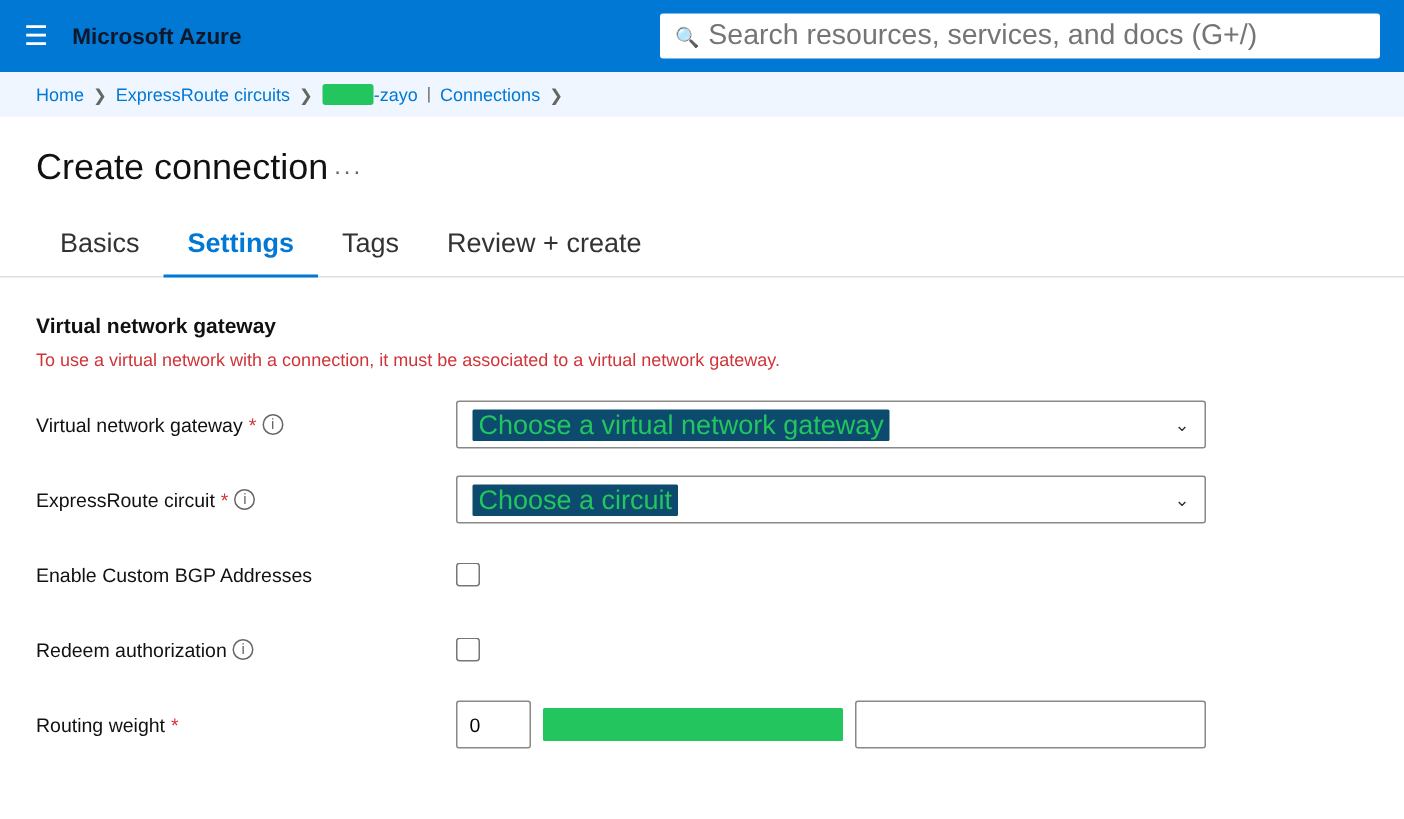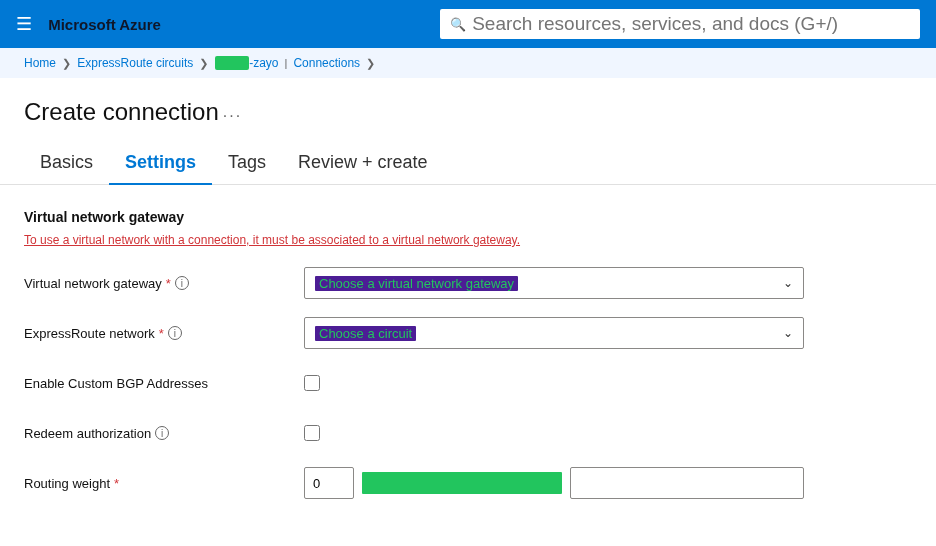--- a/index.html
+++ b/index.html
@@ -112,21 +112,20 @@
     .section-title {
       font-size: 14px;
       font-weight: 600;
       color: #111;
       margin-bottom: 8px;
     }
     .info-text {
       font-size: 12px;
       color: #d13438;
       margin-bottom: 20px;
-      text-decoration: underline;
     }
 
     
     .form-row {
       display: flex;
       align-items: center;
       margin-bottom: 18px;
       min-height: 32px;
     }
     .form-label {
@@ -164,25 +163,25 @@
       background: #fff;
       padding: 5px 10px;
       display: flex;
       align-items: center;
       justify-content: space-between;
       cursor: pointer;
       border-radius: 2px;
       height: 32px;
     }
     .dropdown-placeholder {
-      background: #4c1d95;
+      background: #0c4a6e;
       color: #22c55e;
       padding: 0 4px;
       border-radius: 1px;
-      font-size: 13px;
+      font-size: 18px;
     }
     .dropdown-arrow { color: #333; font-size: 12px; }
 
     
     .checkbox-wrapper {
       display: flex;
       align-items: center;
     }
     .checkbox-wrapper input[type="checkbox"] {
       width: 16px;
@@ -275,21 +274,21 @@
     <div class="form-control">
       <div class="dropdown">
         <span class="dropdown-placeholder">Choose a virtual network gateway</span>
         <span class="dropdown-arrow">⌄</span>
       </div>
     </div>
   </div>
 
   <div class="form-row">
     <div class="form-label">
-      <span>ExpressRoute network</span>
+      <span>ExpressRoute circuit</span>
       <span class="required-star">*</span>
       <span class="info-icon">i</span>
     </div>
     <div class="form-control">
       <div class="dropdown">
         <span class="dropdown-placeholder">Choose a circuit</span>
         <span class="dropdown-arrow">⌄</span>
       </div>
     </div>
   </div>

